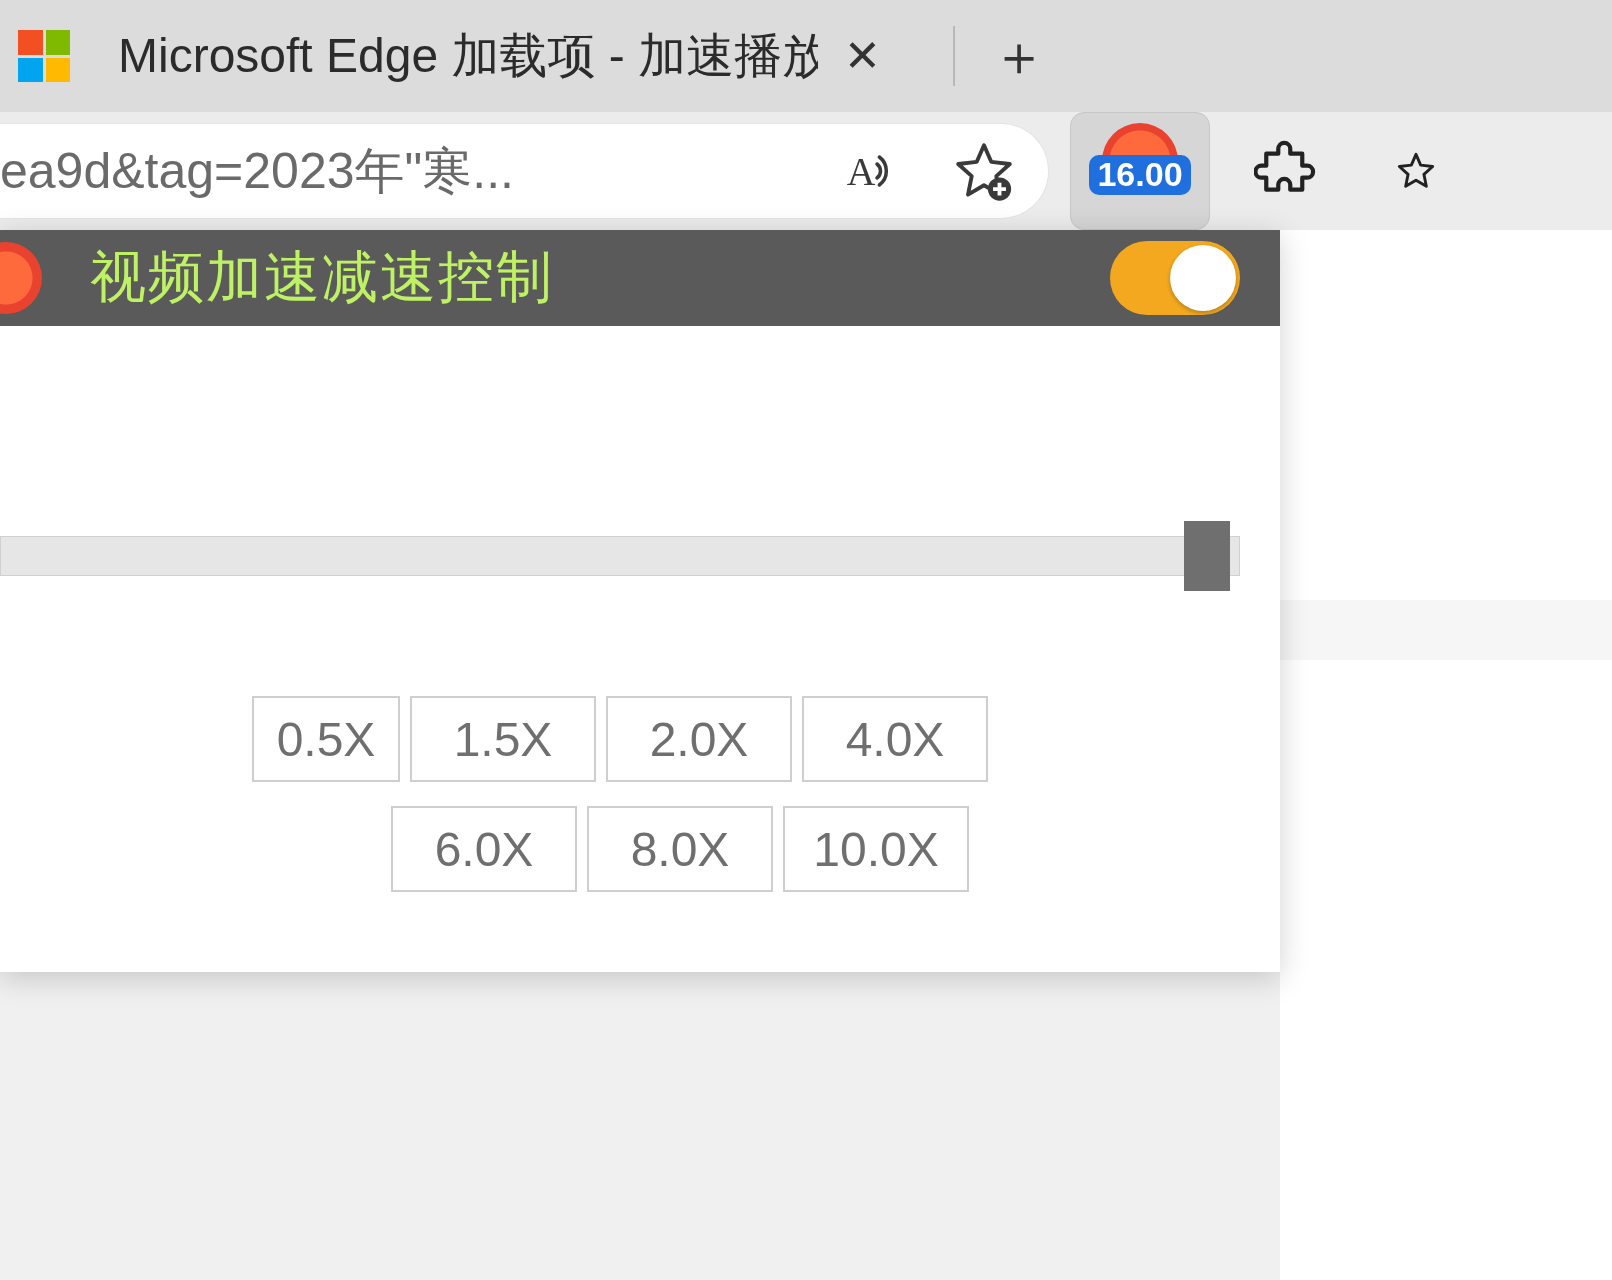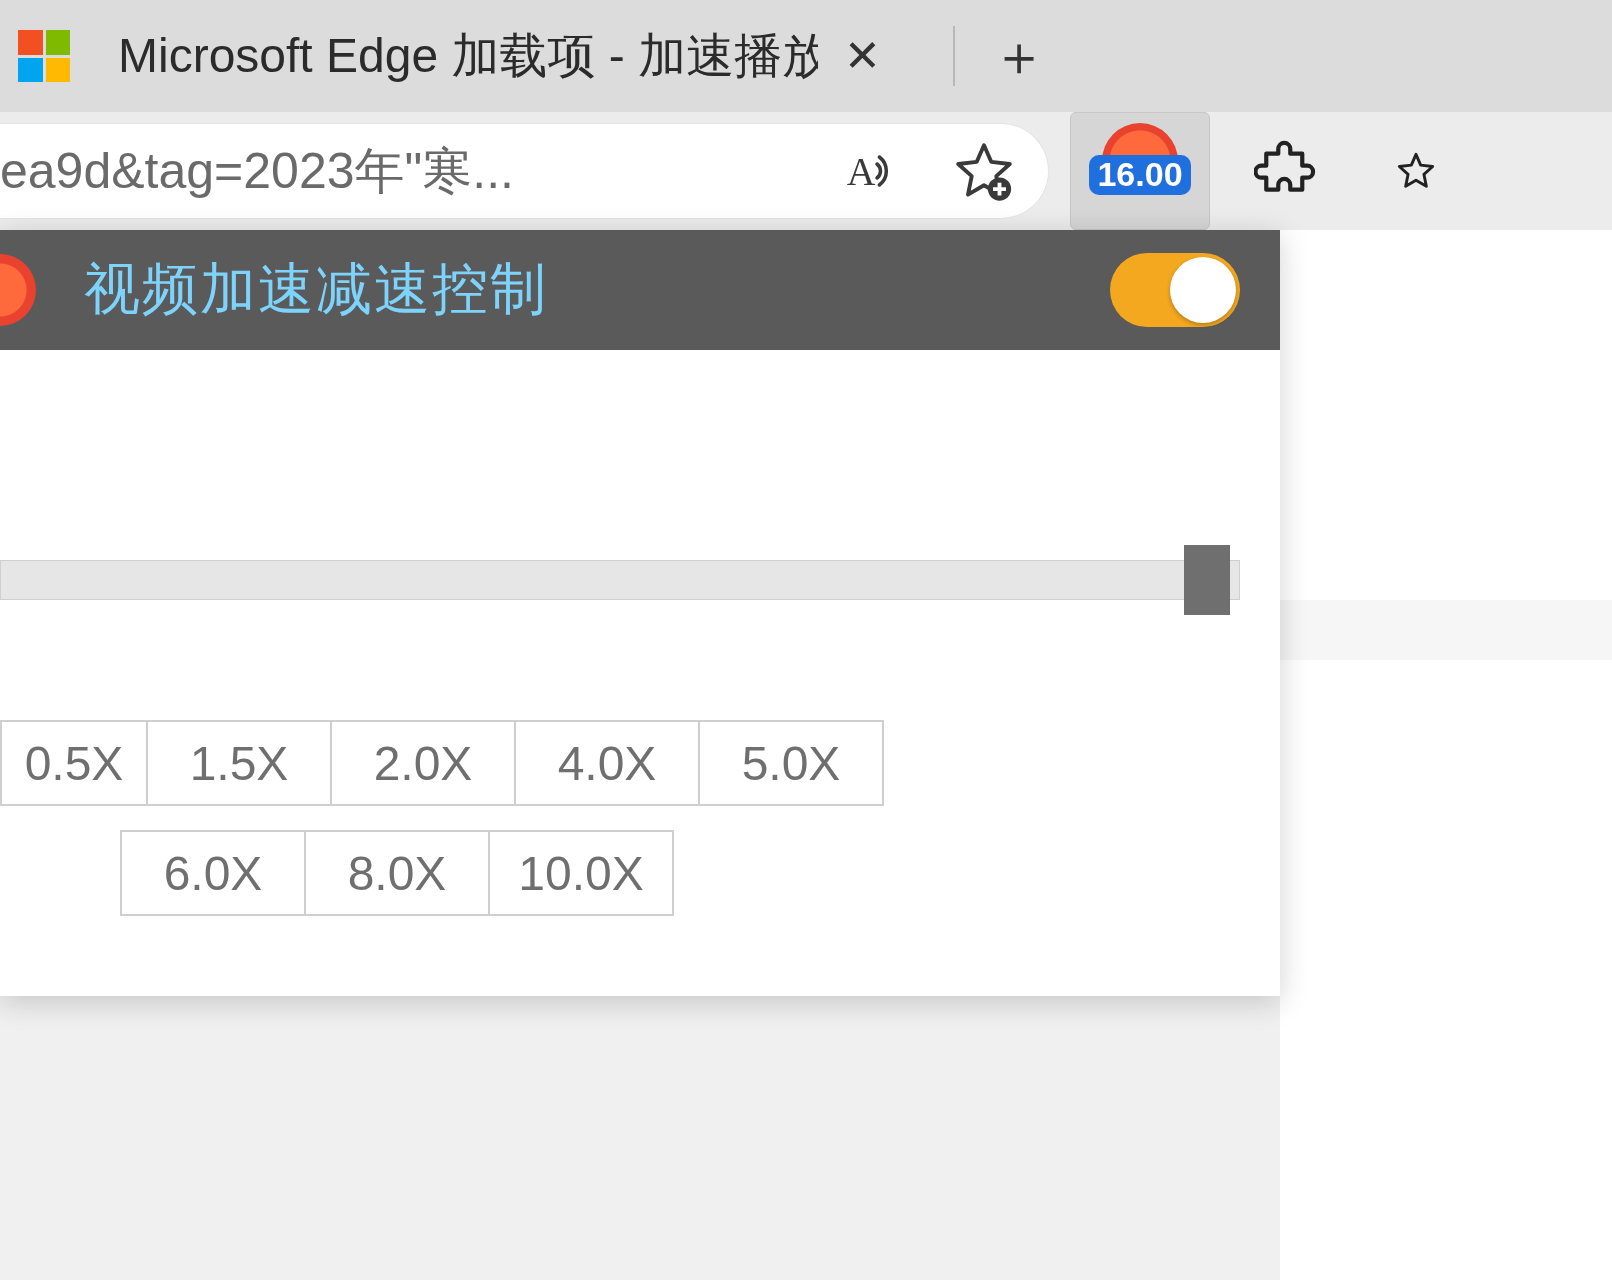--- a/index.html
+++ b/index.html
@@ -71,21 +71,21 @@
       overflow: hidden;
       padding-left: 0;
     }
     .addr-actions { display:flex; align-items:center; gap:42px; margin-left:28px; }
     .icon-btn { display:flex; align-items:center; justify-content:center; width:72px; height:72px; border-radius:12px; cursor:pointer; }
     .ext-slot {
       width: 140px; height: 100%;
       display:flex; align-items:flex-start; justify-content:center;
       background:#d6d6d6;
       border:1px solid #c7c7c7;
-      border-radius:6px;
+      border-radius:14px;
       margin-left: 22px;
       position: relative;
     }
     .ext-icon-wrap { position: relative; margin-top:10px; display:flex; flex-direction:column; align-items:center; }
     .speed-ext-icon {
       width: 76px; height: 38px;
       border-top-left-radius: 76px;
       border-top-right-radius: 76px;
       background: radial-gradient(circle at 50% 100%, #ff6a3d 0 30px, #e9422e 31px 40px, #bf2c20 41px 100%);
       overflow:hidden;
@@ -104,26 +104,26 @@
 
     
     .popup {
       position:absolute;
       left:0; top:230px;
       width:1280px;
       background:#fff;
       box-shadow: 0 6px 28px rgba(0,0,0,.18);
     }
     .popup-header {
-      height:120px;
+      height:96px;
       background:#5a5a5a;
       display:flex;
       align-items:center;
-      padding:0 40px 0 0;
-      color:#7dd3fc;
+      padding:0 40px 0 6px;
+      color:#bef264;
     }
     .popup-ext-icon {
       width:72px;height:72px;border-radius:50%;
       background: radial-gradient(circle at 50% 50%, #ff6a3d 0 26px, #e9422e 27px 36px, #d12f23 37px 100%);
       margin-left:-36px;
       flex:0 0 auto;
     }
     .popup-title {
       font-size:56px;
       margin-left:48px;
@@ -154,21 +154,21 @@
       background:#e6e6e6;
       border:1px solid #d0d0d0;
     }
     .slider-thumb {
       position:absolute;
       right:10px;
       width:46px; height:70px;
       background:#6f6f6f;
     }
     .speed-rows { margin-top: 110px; display:flex; flex-direction:column; gap:24px; }
-    .speed-row { display:flex; gap:0; padding-left:0; }
+    .speed-row { display:flex; gap:12px; padding-left:0;justify-content:center; }
     .speed-row.second { padding-left:120px; }
     .speed-btn {
       border:2px solid #cfcfcf;
       background:#fff;
       color:#6f6f6f;
       font-size:48px;
       width:186px; height:86px;
       display:flex; align-items:center; justify-content:center;
       margin-left:-2px;
       cursor:pointer;
@@ -259,21 +259,20 @@
     <div class="slider">
       <div class="slider-track"></div>
       <div class="slider-thumb"></div>
     </div>
     <div class="speed-rows">
       <div class="speed-row" id="row1">
           <div class="speed-btn">0.5X</div>
           <div class="speed-btn">1.5X</div>
           <div class="speed-btn">2.0X</div>
           <div class="speed-btn">4.0X</div>
-          <div class="speed-btn">5.0X</div>
         </div>
       <div class="speed-row second" id="row2">
           <div class="speed-btn">6.0X</div>
           <div class="speed-btn">8.0X</div>
           <div class="speed-btn">10.0X</div>
         </div>
     </div>
   </div>
 </div>
 

